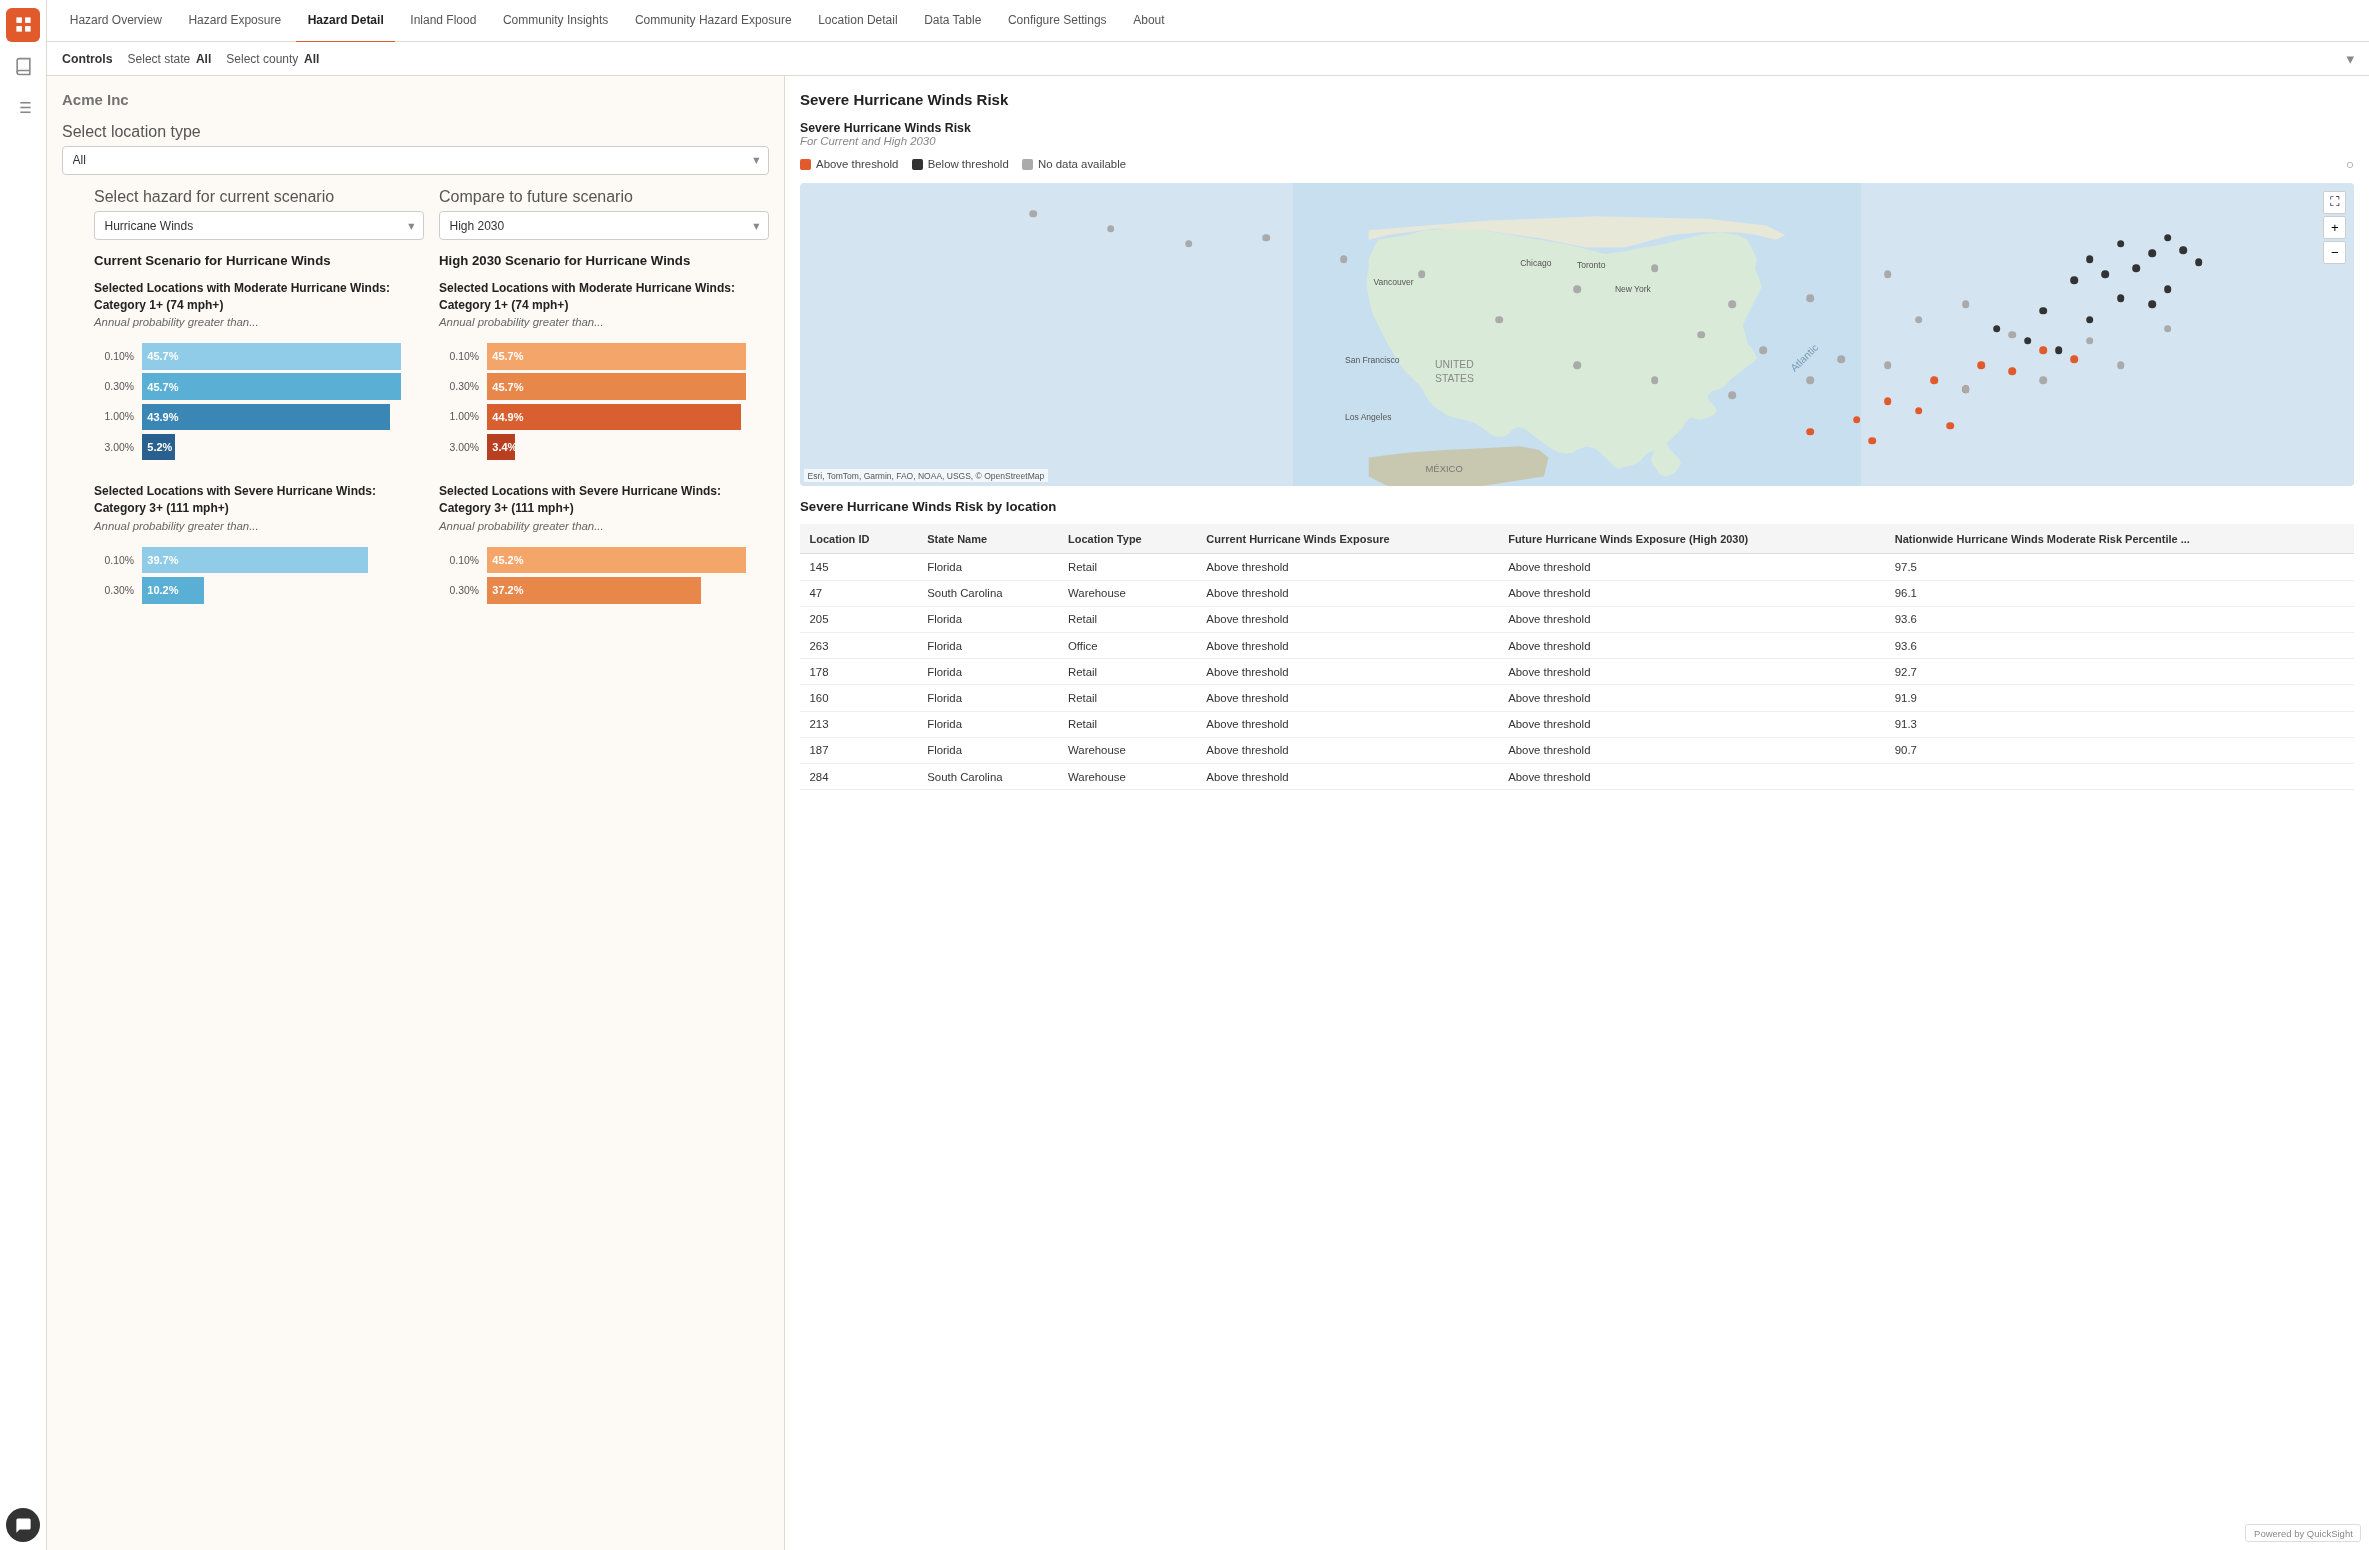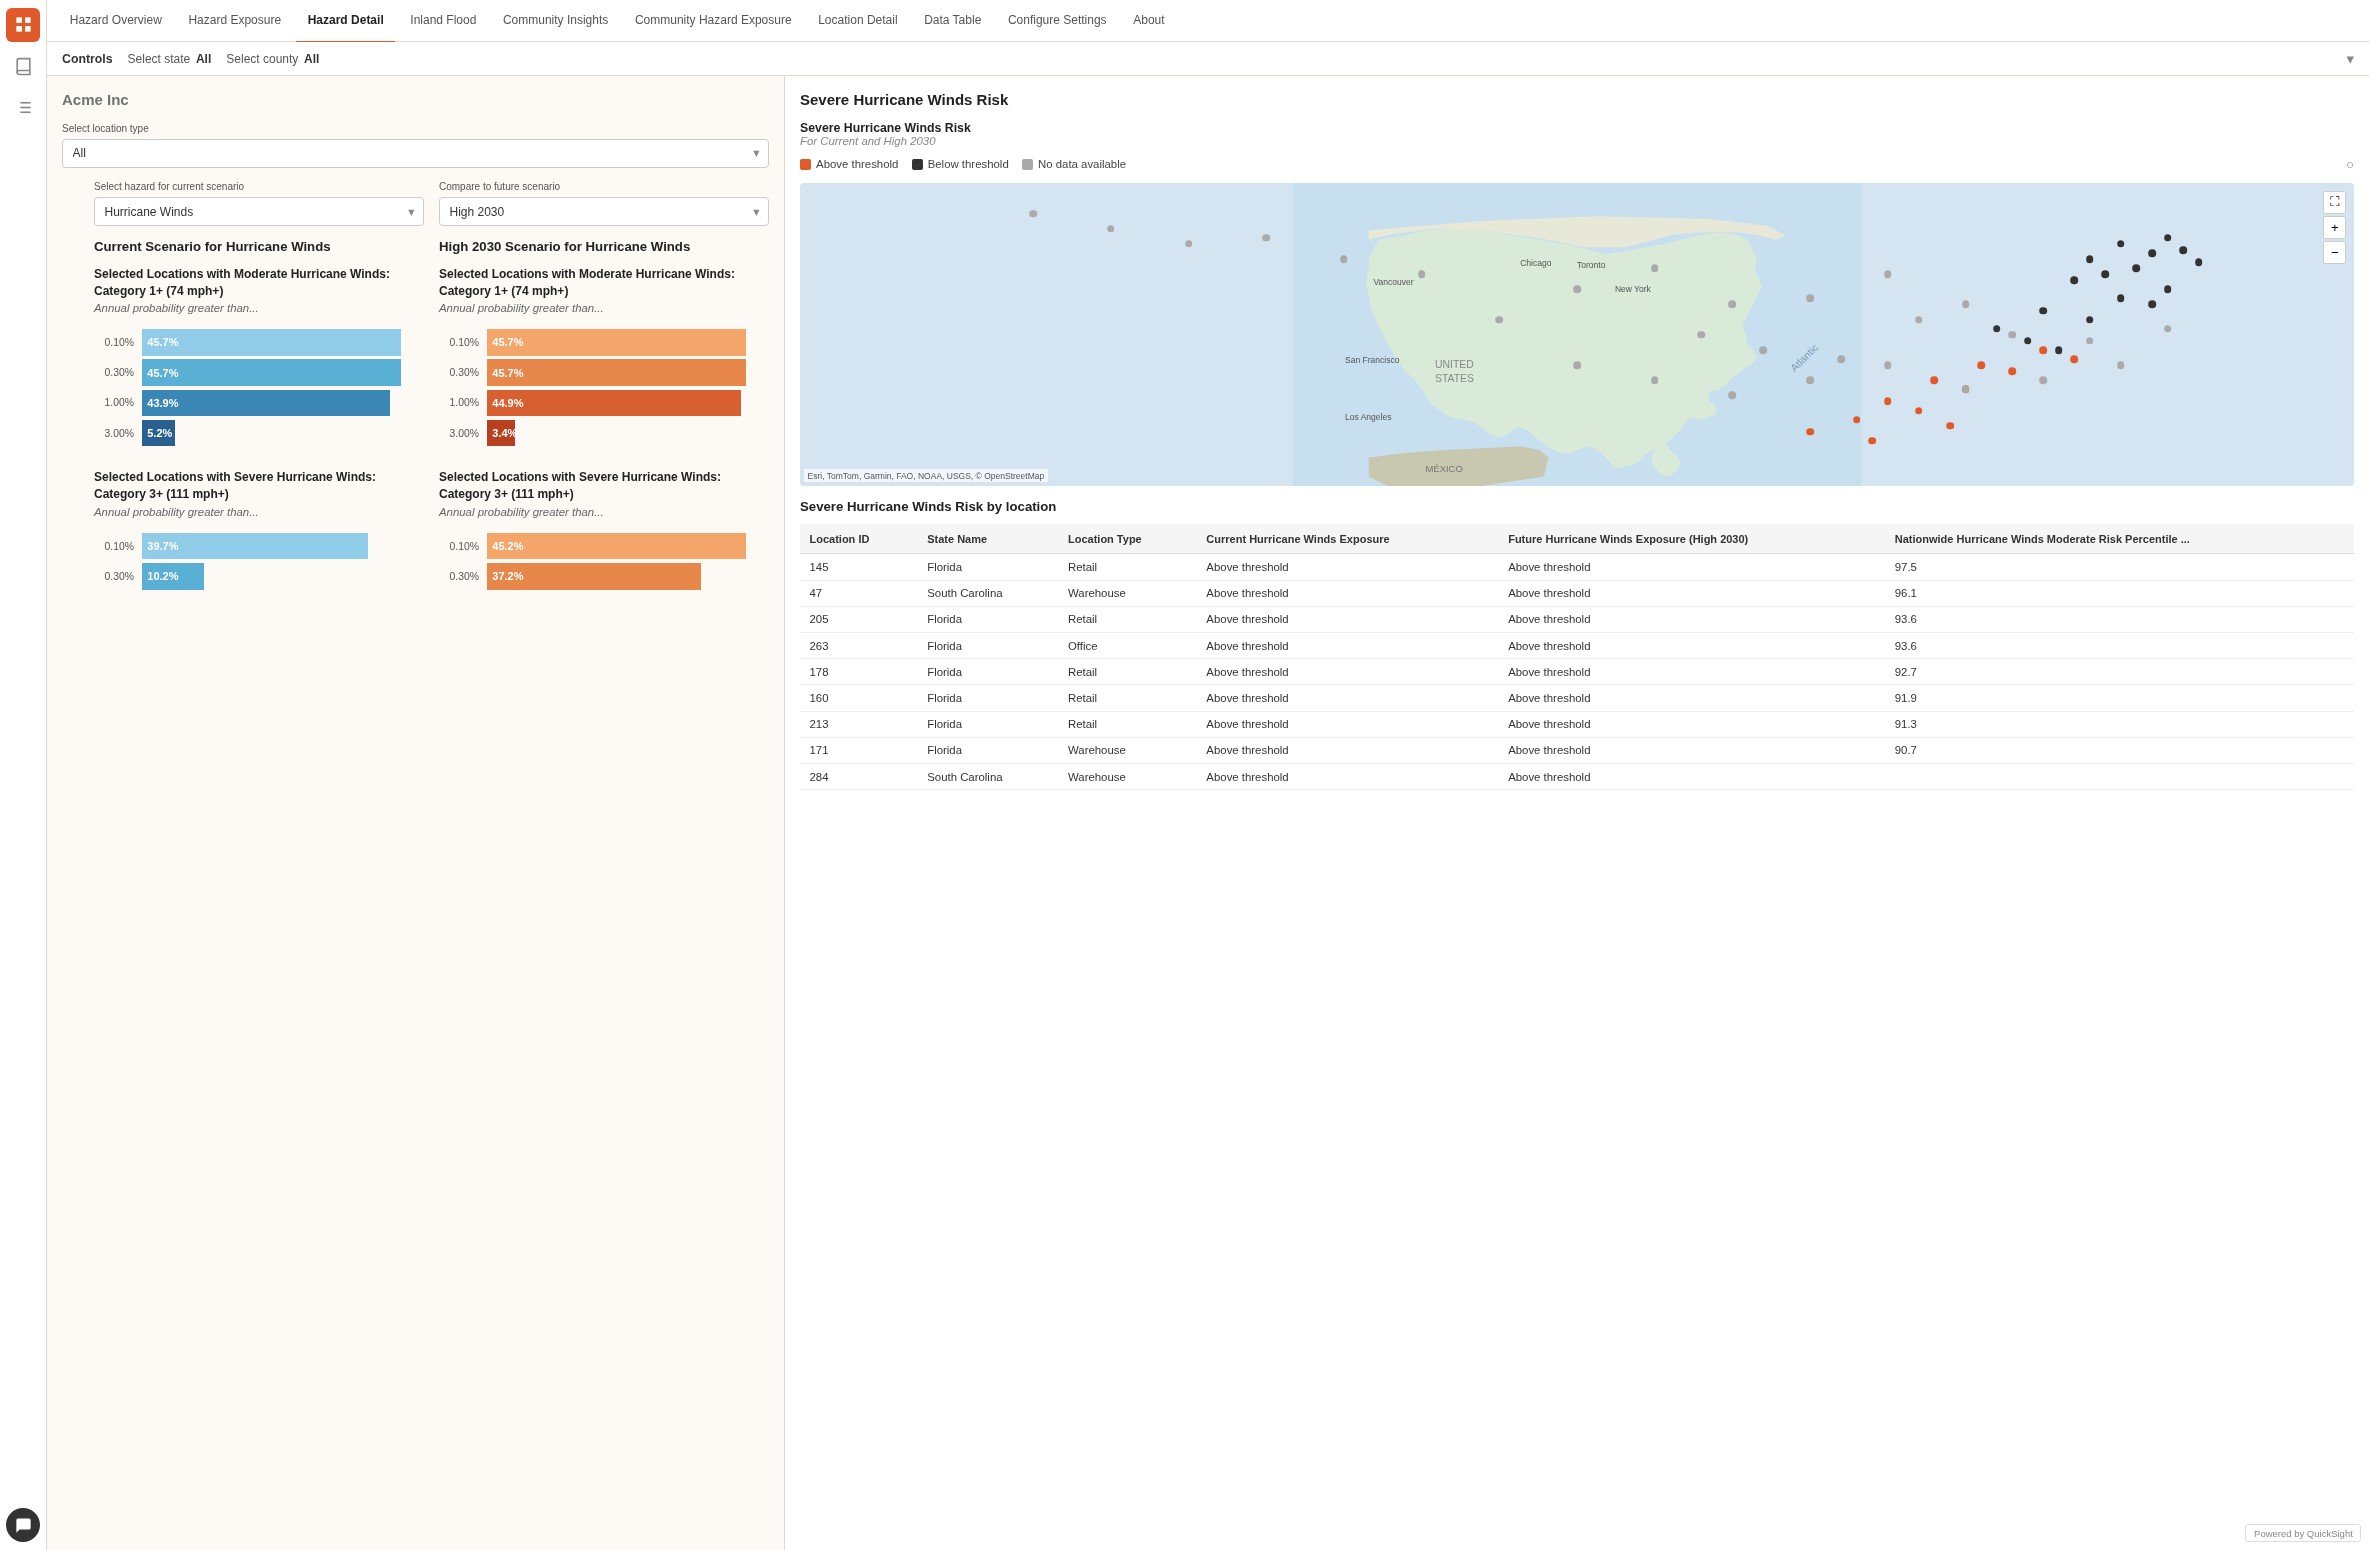--- a/index.html
+++ b/index.html
@@ -27,21 +27,21 @@
     .chevron-down { margin-left: auto; font-size: 15px; color: #888; cursor: pointer; }
 
     
     .content-area { flex: 1; display: flex; overflow: hidden; }
 
     
     .left-panel { width: 738px; flex-shrink: 0; overflow-y: auto; padding: 15px; background: #fdf9f5; border-right: 0.9px solid #e0d9d0; }
     .company-name { font-size: 15px; font-weight: 700; color: #737373; margin-bottom: 15px; }
 
     .form-group { margin-bottom: 13.2px; }
-    .form-label { font-size: 10px; color: #555; margin-bottom: 4.7px; display: block; }
+    .form-label { font-size: 16px; color: #555; margin-bottom: 4.7px; display: block; }
     .select-box { width: 100%; padding: 6.6px 9.5px; border: 0.9px solid #ccc; border-radius: 3.8px; background: #fff; font-size: 12px; color: #333; appearance: none; cursor: pointer; }
     .select-wrapper { position: relative; }
     .select-wrapper::after { content: '▾'; position: absolute; right: 9.5px; top: 50%; transform: translateY(-50%); pointer-events: none; color: #888; }
 
     .two-col { display: flex; gap: 15px; padding-left: 32px; }
     .two-col > div { flex: 1; }
 
     .section-title { font-size: 13.2px; font-weight: 700; color: #222; margin-bottom: 11.4px; }
     .section-subtitle { font-size: 12px; font-weight: 600; color: #222; line-height: 1.4; }
     .section-desc { font-size: 11.4px; color: #666; font-style: italic; margin-top: 2.8px; margin-bottom: 15px; }
@@ -464,21 +464,21 @@
             </tr>
             <tr>
               <td>213</td>
               <td>Florida</td>
               <td>Retail</td>
               <td class="badge-above">Above threshold</td>
               <td class="badge-above">Above threshold</td>
               <td>91.3</td>
             </tr>
             <tr>
-              <td>171</td>
+              <td>187</td>
               <td>Florida</td>
               <td>Warehouse</td>
               <td class="badge-above">Above threshold</td>
               <td class="badge-above">Above threshold</td>
               <td>90.7</td>
             </tr>
             <tr>
               <td>284</td>
               <td>South Carolina</td>
               <td>Warehouse</td>

